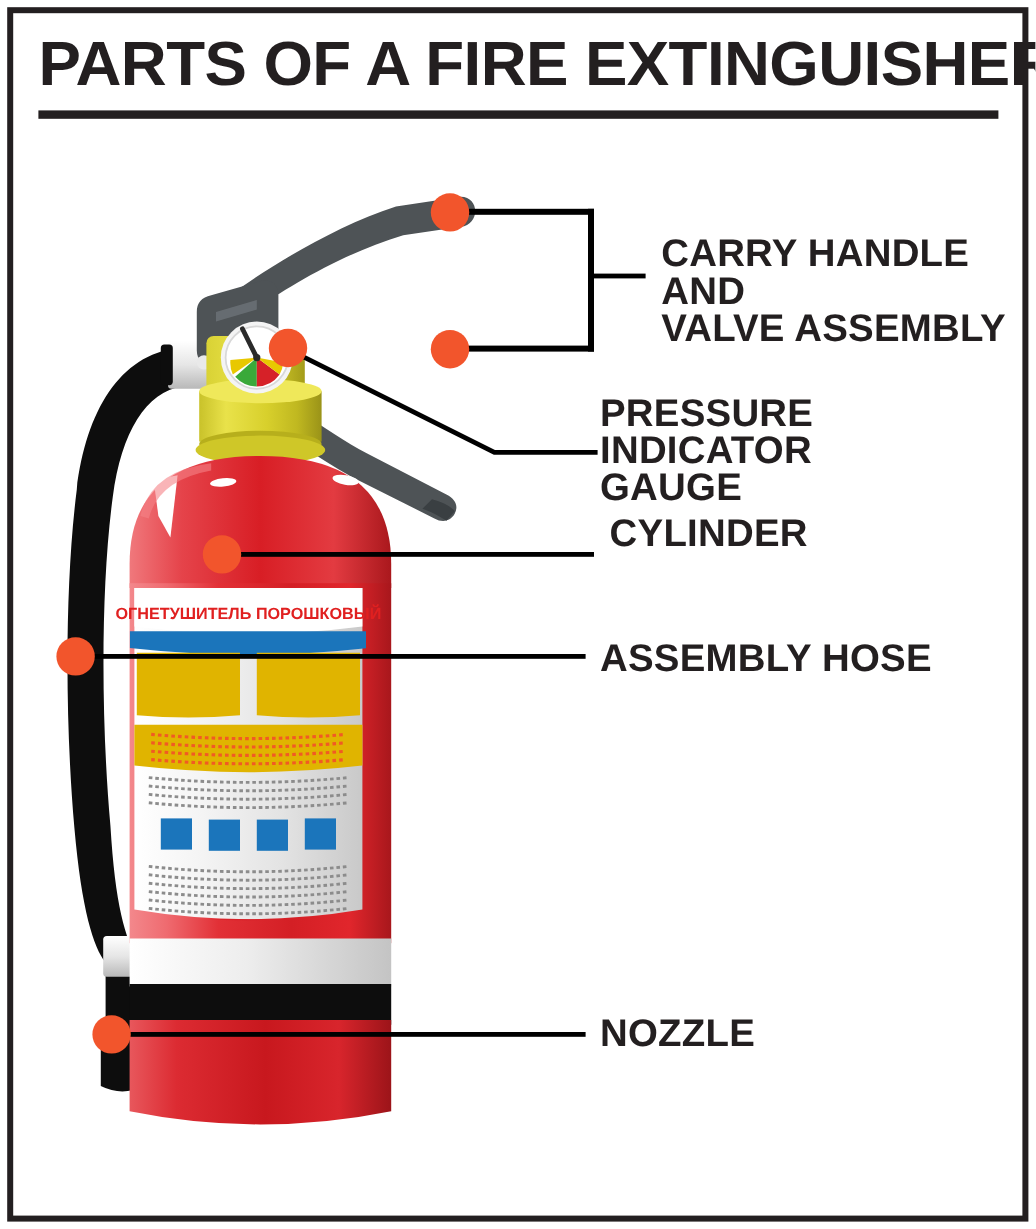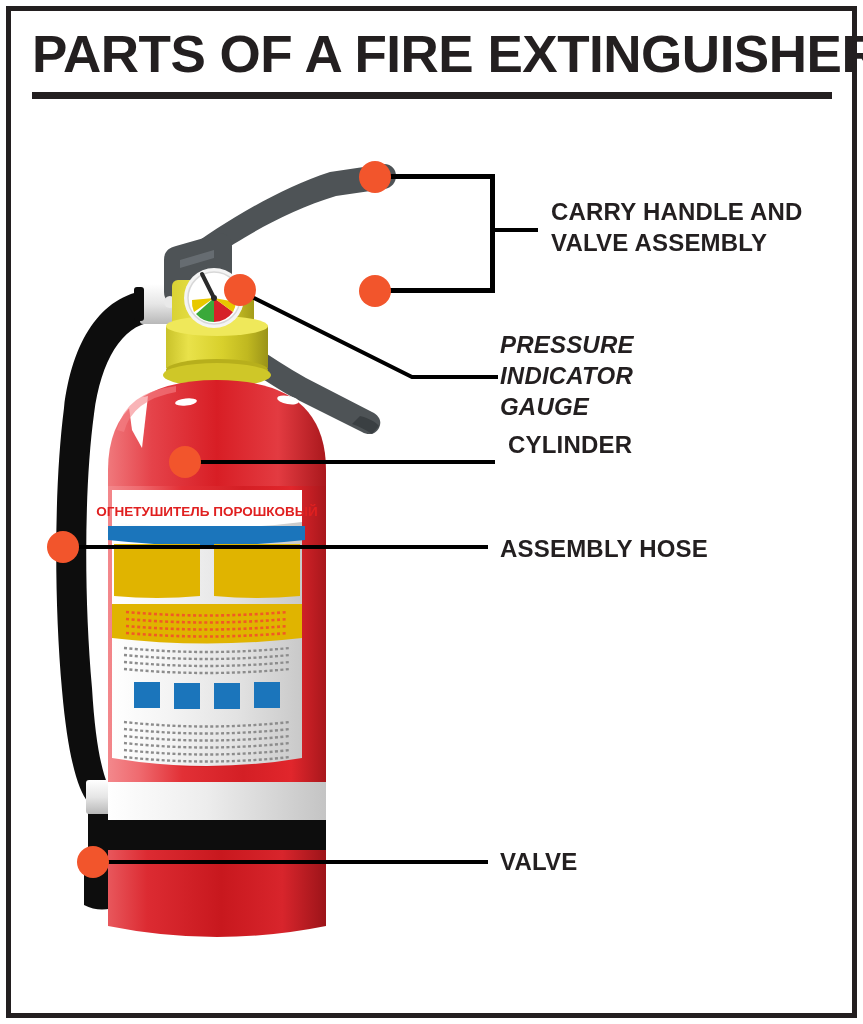--- a/index.html
+++ b/index.html
@@ -51,21 +51,21 @@
     top: 92px;
     width: 800px;
     height: 7px;
     background: #231f20;
   }
   
   .label {
     position: absolute;
     color: #231f20;
     font-weight: bold;
-    font-size: 24px;
+    font-size: 32px;
     line-height: 31px;
     letter-spacing: 0.2px;
     font-family: "Liberation Sans", sans-serif;
     white-space: pre-line;
   }
   
   .leader {
     position: absolute;
     background: #000000;
   }
@@ -286,29 +286,29 @@
   <div class="leader" style="left:490px; top:228px; width:48px; height:4px;"></div>
   <div class="dot" style="left:359px; top:161px; width:32px; height:32px;"></div>
   <div class="dot" style="left:359px; top:275px; width:32px; height:32px;"></div>
   <div class="label" style="left:551px; top:196px;">CARRY HANDLE AND
 VALVE  ASSEMBLY</div>
 
   <svg style="position:absolute; left:230px; top:280px; width:270px; height:105px; overflow:visible;">
     <polyline points="12,12 182,97 268,97" fill="none" stroke="#000000" stroke-width="4"></polyline>
   </svg>
   <div class="dot" style="left:224px; top:274px; width:32px; height:32px;"></div>
-  <div class="label" style="left:500px; top:329px;font-style:italic;">PRESSURE
+  <div class="label" style="left:500px; top:329px;">PRESSURE
 INDICATOR
 GAUGE</div>
 
   <div class="leader" style="left:185px; top:460px; width:310px; height:4px;"></div>
   <div class="dot" style="left:169px; top:446px; width:32px; height:32px;"></div>
   <div class="label" style="left:508px; top:429px;">CYLINDER</div>
 
   <div class="leader" style="left:63px; top:545px; width:425px; height:4px;"></div>
   <div class="dot" style="left:47px; top:531px; width:32px; height:32px;"></div>
   <div class="label" style="left:500px; top:533px;">ASSEMBLY HOSE</div>
 
   <div class="leader" style="left:93px; top:860px; width:395px; height:4px;"></div>
   <div class="dot" style="left:77px; top:846px; width:32px; height:32px;"></div>
-  <div class="label" style="left:500px; top:846px;">VALVE</div>
+  <div class="label" style="left:500px; top:846px;">NOZZLE</div>
 
 </div>
 
 </body></html>

